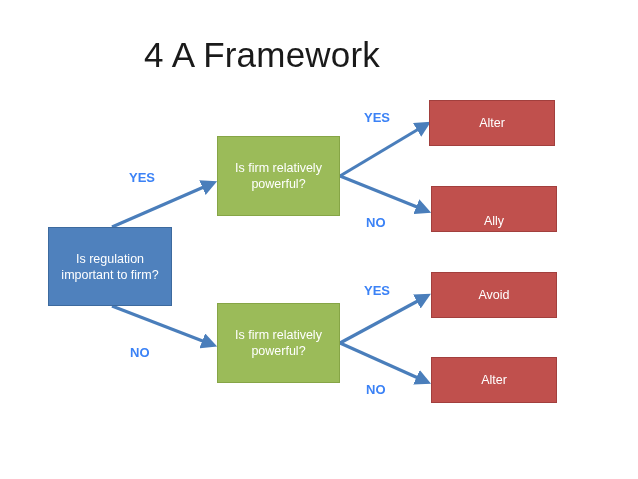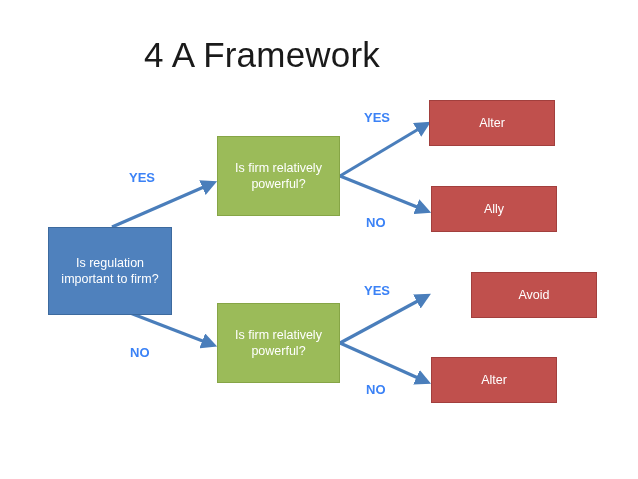--- a/index.html
+++ b/index.html
@@ -86,41 +86,41 @@
     <g stroke="#4a7ebb" stroke-width="3.2" fill="none" marker-end="url(#ah)">
       <line x1="112" y1="227" x2="213" y2="183"></line>
       <line x1="112" y1="306" x2="213" y2="345"></line>
       <line x1="340" y1="176" x2="427" y2="124"></line>
       <line x1="340" y1="176" x2="427" y2="211"></line>
       <line x1="340" y1="343" x2="427" y2="296"></line>
       <line x1="340" y1="343" x2="427" y2="382"></line>
     </g>
   </svg>
 
-  <div class="node node-decision-root" style="left:48px; top:227px; width:124px; height:88px;">
+  <div class="node node-decision-root" style="left:48px; top:227px; width:124px; height:79px;">
     <span>Is regulation important to firm?</span>
   </div>
 
   <div class="node node-decision" style="left:217px; top:136px; width:123px; height:80px;">
     <span>Is firm relatively powerful?</span>
   </div>
 
   <div class="node node-decision" style="left:217px; top:303px; width:123px; height:80px;">
     <span>Is firm relatively powerful?</span>
   </div>
 
   <div class="node node-outcome" style="left:429px; top:100px; width:126px; height:46px;">
     <span>Alter</span>
   </div>
 
-  <div class="node node-outcome" style="left:431px; top:186px; width:126px; height:46px;">
+  <div class="node node-outcome" style="left:431px; top:186px; width:126px; height:46px;align-items:flex-end;">
     <span>Ally</span>
   </div>
 
-  <div class="node node-outcome" style="left:431px; top:272px; width:126px; height:46px;margin-left:40px;">
+  <div class="node node-outcome" style="left:431px; top:272px; width:126px; height:46px;">
     <span>Avoid</span>
   </div>
 
   <div class="node node-outcome" style="left:431px; top:357px; width:126px; height:46px;">
     <span>Alter</span>
   </div>
 
   <div class="edge-label" style="left:129px; top:170px;">YES</div>
 
   <div class="edge-label" style="left:130px; top:345px;">NO</div>

